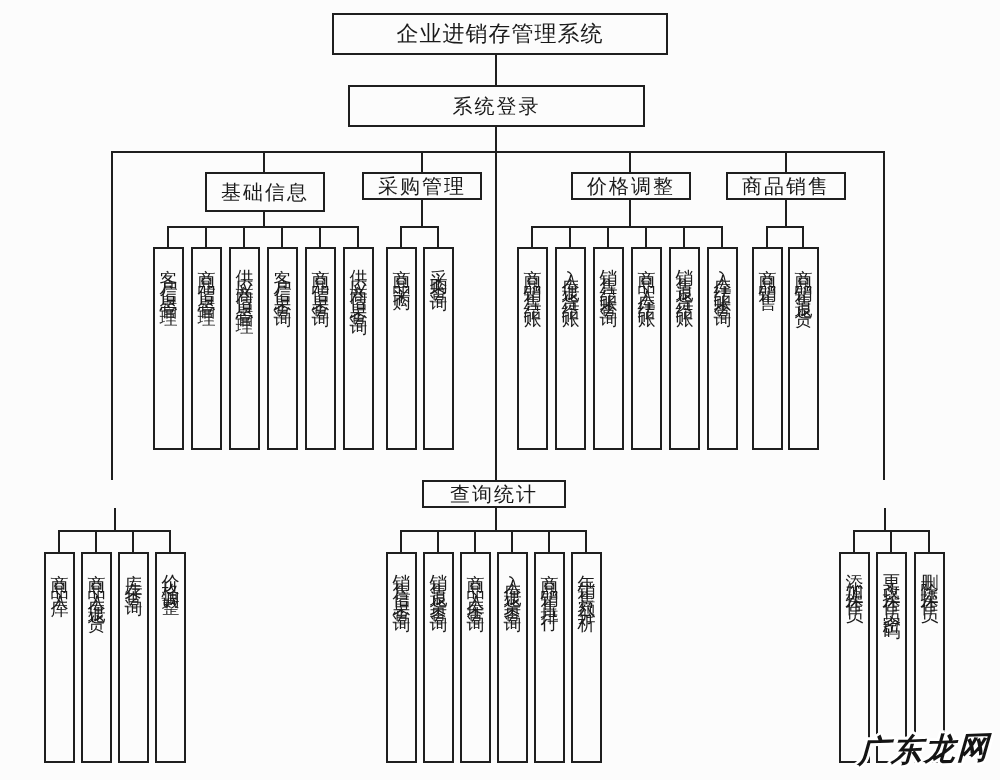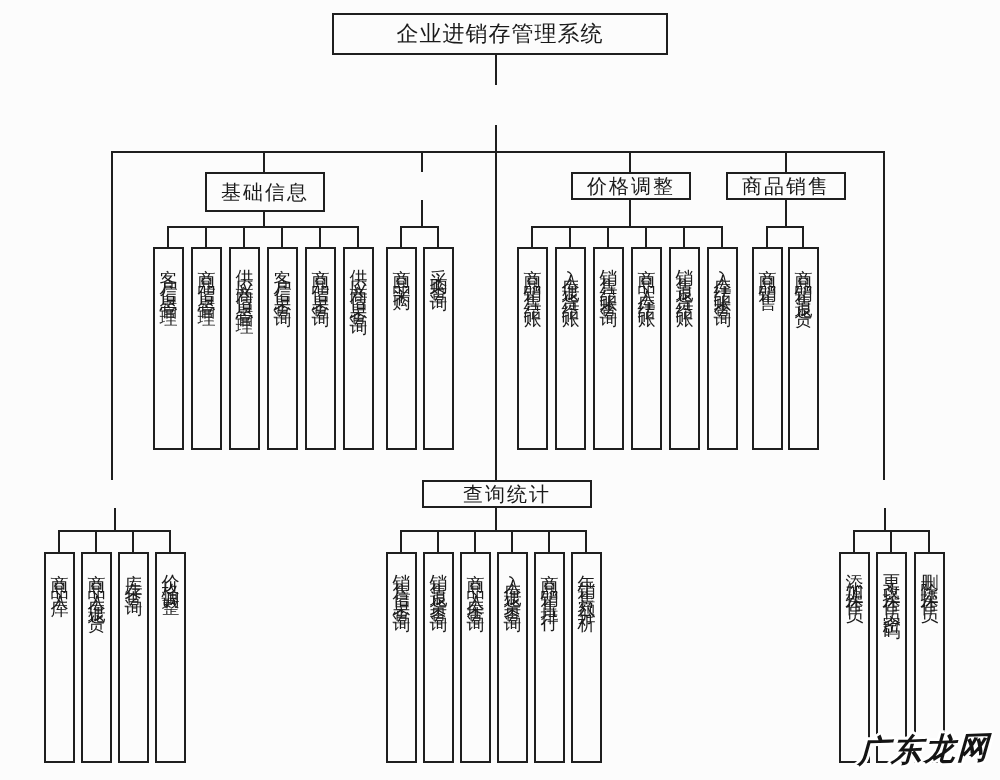--- a/index.html
+++ b/index.html
@@ -86,26 +86,28 @@
       <div class="line" style="left: 167px; top: 226px; width: 192px; height: 2px; background: rgb(31, 31, 31);"></div>
       <div class="line" style="left: 400px; top: 226px; width: 39px; height: 2px; background: rgb(31, 31, 31);"></div>
       <div class="line" style="left: 531px; top: 226px; width: 192px; height: 2px; background: rgb(31, 31, 31);"></div>
       <div class="line" style="left: 766px; top: 226px; width: 38px; height: 2px; background: rgb(31, 31, 31);"></div>
       <div class="line" style="left: 58px; top: 530px; width: 113px; height: 2px; background: rgb(31, 31, 31);"></div>
       <div class="line" style="left: 400px; top: 530px; width: 187px; height: 2px; background: rgb(31, 31, 31);"></div>
       <div class="line" style="left: 853px; top: 530px; width: 77px; height: 2px; background: rgb(31, 31, 31);"></div>
     </div>
 
   <div class="box hbox title" style="left:332px;top:13px;width:336px;height:42px">企业进销存管理系统</div>
+  <div class="box hbox" style="left:348px;top:85px;width:297px;height:42px">系统登录</div>
 
   <div class="box hbox" style="left:205px;top:172px;width:120px;height:40px">基础信息</div>
+  <div class="box hbox" style="left:362px;top:172px;width:120px;height:28px">采购管理</div>
   <div class="box hbox" style="left:571px;top:172px;width:120px;height:28px">价格调整</div>
   <div class="box hbox" style="left:726px;top:172px;width:120px;height:28px">商品销售</div>
 
-  <div class="box hbox" style="left:422px;top:480px;width:170px;height:28px">查询统计</div>
+  <div class="box hbox" style="left:422px;top:480px;width:144px;height:28px">查询统计</div>
 
   <div class="box vbox" style="left:153px;top:247px;width:31px;height:203px">客户信息管理</div>
   <div class="box vbox" style="left:191px;top:247px;width:31px;height:203px">商品信息管理</div>
   <div class="box vbox" style="left:229px;top:247px;width:31px;height:203px">供应商信息管理</div>
   <div class="box vbox" style="left:267px;top:247px;width:31px;height:203px">客户信息查询</div>
   <div class="box vbox" style="left:305px;top:247px;width:31px;height:203px">商品信息查询</div>
   <div class="box vbox" style="left:343px;top:247px;width:31px;height:203px">供应商信息查询</div>
 
   <div class="box vbox" style="left:386px;top:247px;width:31px;height:203px">商品采购</div>
   <div class="box vbox" style="left:423px;top:247px;width:31px;height:203px">采购查询</div>

